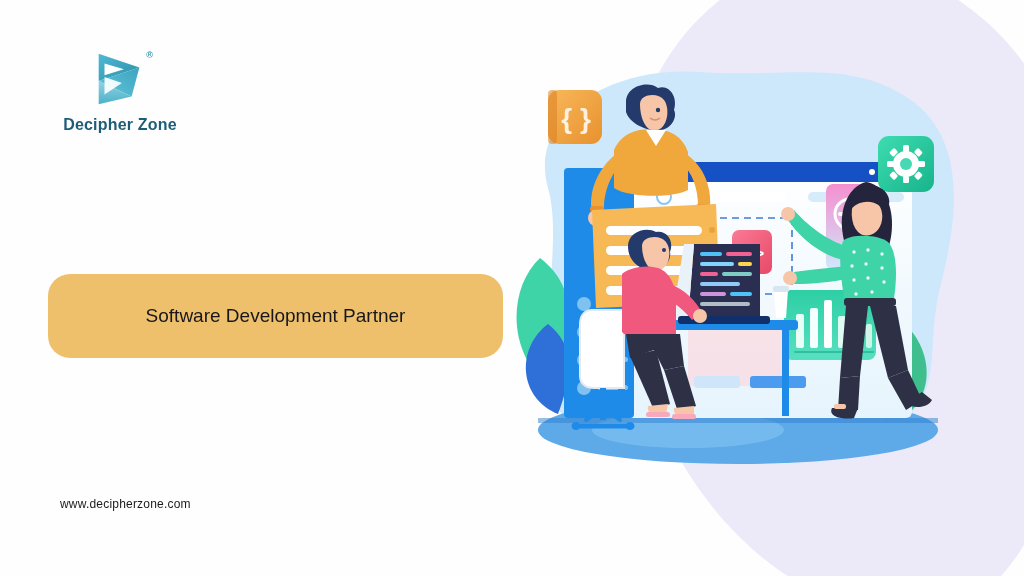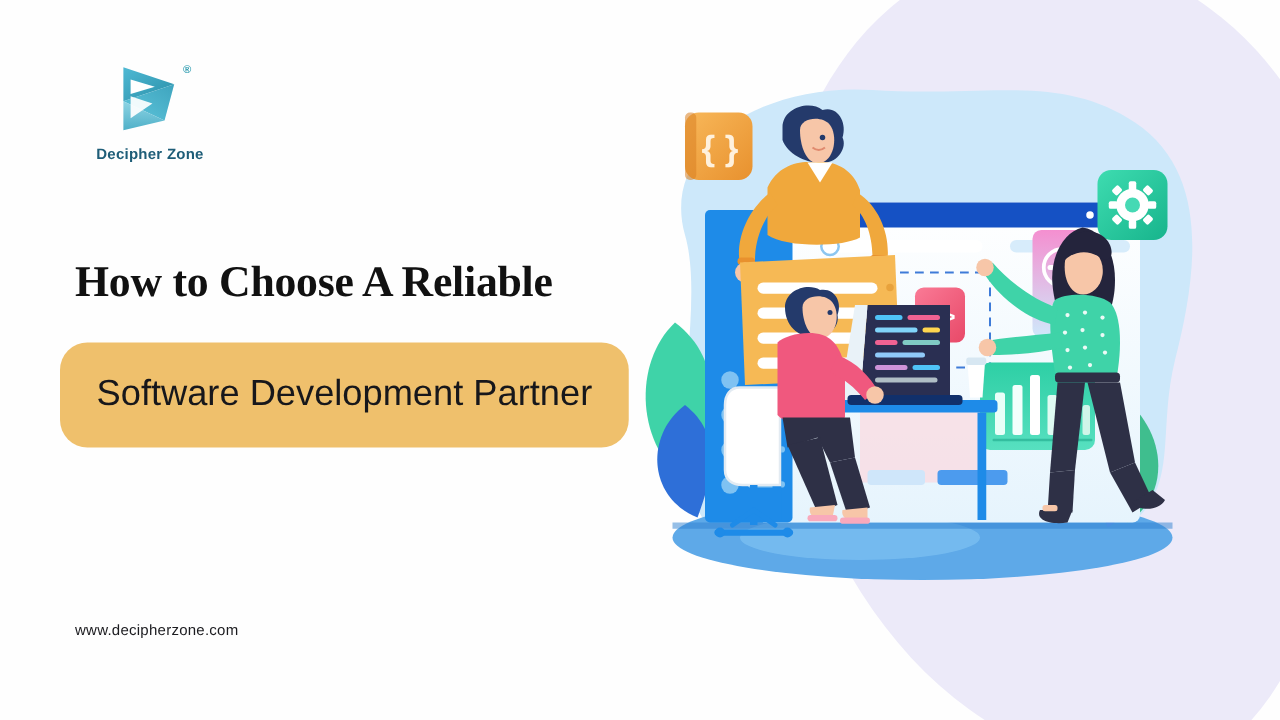--- a/index.html
+++ b/index.html
@@ -34,21 +34,21 @@
     width:62px; height:62px;
     margin:0 auto; position:relative;
   }
   .logo-mark svg { display:block; }
   .logo-reg {
     position:absolute; right:-2px; top:2px;
     font-size:9px; color:#2E9CB0; font-weight:700;
   }
   .logo-text {
     margin-top:6px;
-    font-size:12px; font-weight:700;
+    font-size:16px; font-weight:700;
     color:#1E5D78; letter-spacing:.2px;
   }
   
   .headline {
     position:absolute; left:60px; top:206px;
     font-family:"Liberation Serif", serif;
     font-weight:700;
     font-size:35px;
     line-height:1.15;
     color:#111111;
@@ -59,21 +59,21 @@
   .subtitle-pill {
     position:absolute; left:48px; top:274px;
     width:455px; min-height:84px;
     background:#EFC06C;
     border-radius:22px;
     display:flex; align-items:center; justify-content:center;
     padding:10px 26px;
   }
   .subtitle-text {
     font-family:"Liberation Sans", sans-serif;
-    font-size:29px;
+    font-size:19px;
     line-height:1.28;
     color:#17171B;
     text-align:center;
     font-weight:400;
   }
   
   .site-url {
     position:absolute; left:60px; top:497px;
     font-size:12px;
     color:#1B1B1F;
@@ -115,21 +115,20 @@
         <path d="M10 34 L52 20 L44 50 Z" fill="url(#lgB)"></path>
         <path d="M10 34 L44 50 L10 58 Z" fill="url(#lgC)"></path>
         <path d="M16 16 L36 22 L16 28 Z" fill="#FFFFFF"></path>
         <path d="M16 30 L34 36 L16 48 Z" fill="#FFFFFF" opacity="0.92"></path>
       </svg>
       <span class="logo-reg">®</span>
     </div>
     <div class="logo-text">Decipher Zone</div>
   </div>
 
-  <h1 class="headline">How to Choose A Reliable</h1>
 
   <div class="subtitle-pill">
     <div class="subtitle-text">
       <span>Software Development Partner</span><br>
     </div>
   </div>
 
   <div class="site-url">www.decipherzone.com</div>
 
   <div class="illustration">

